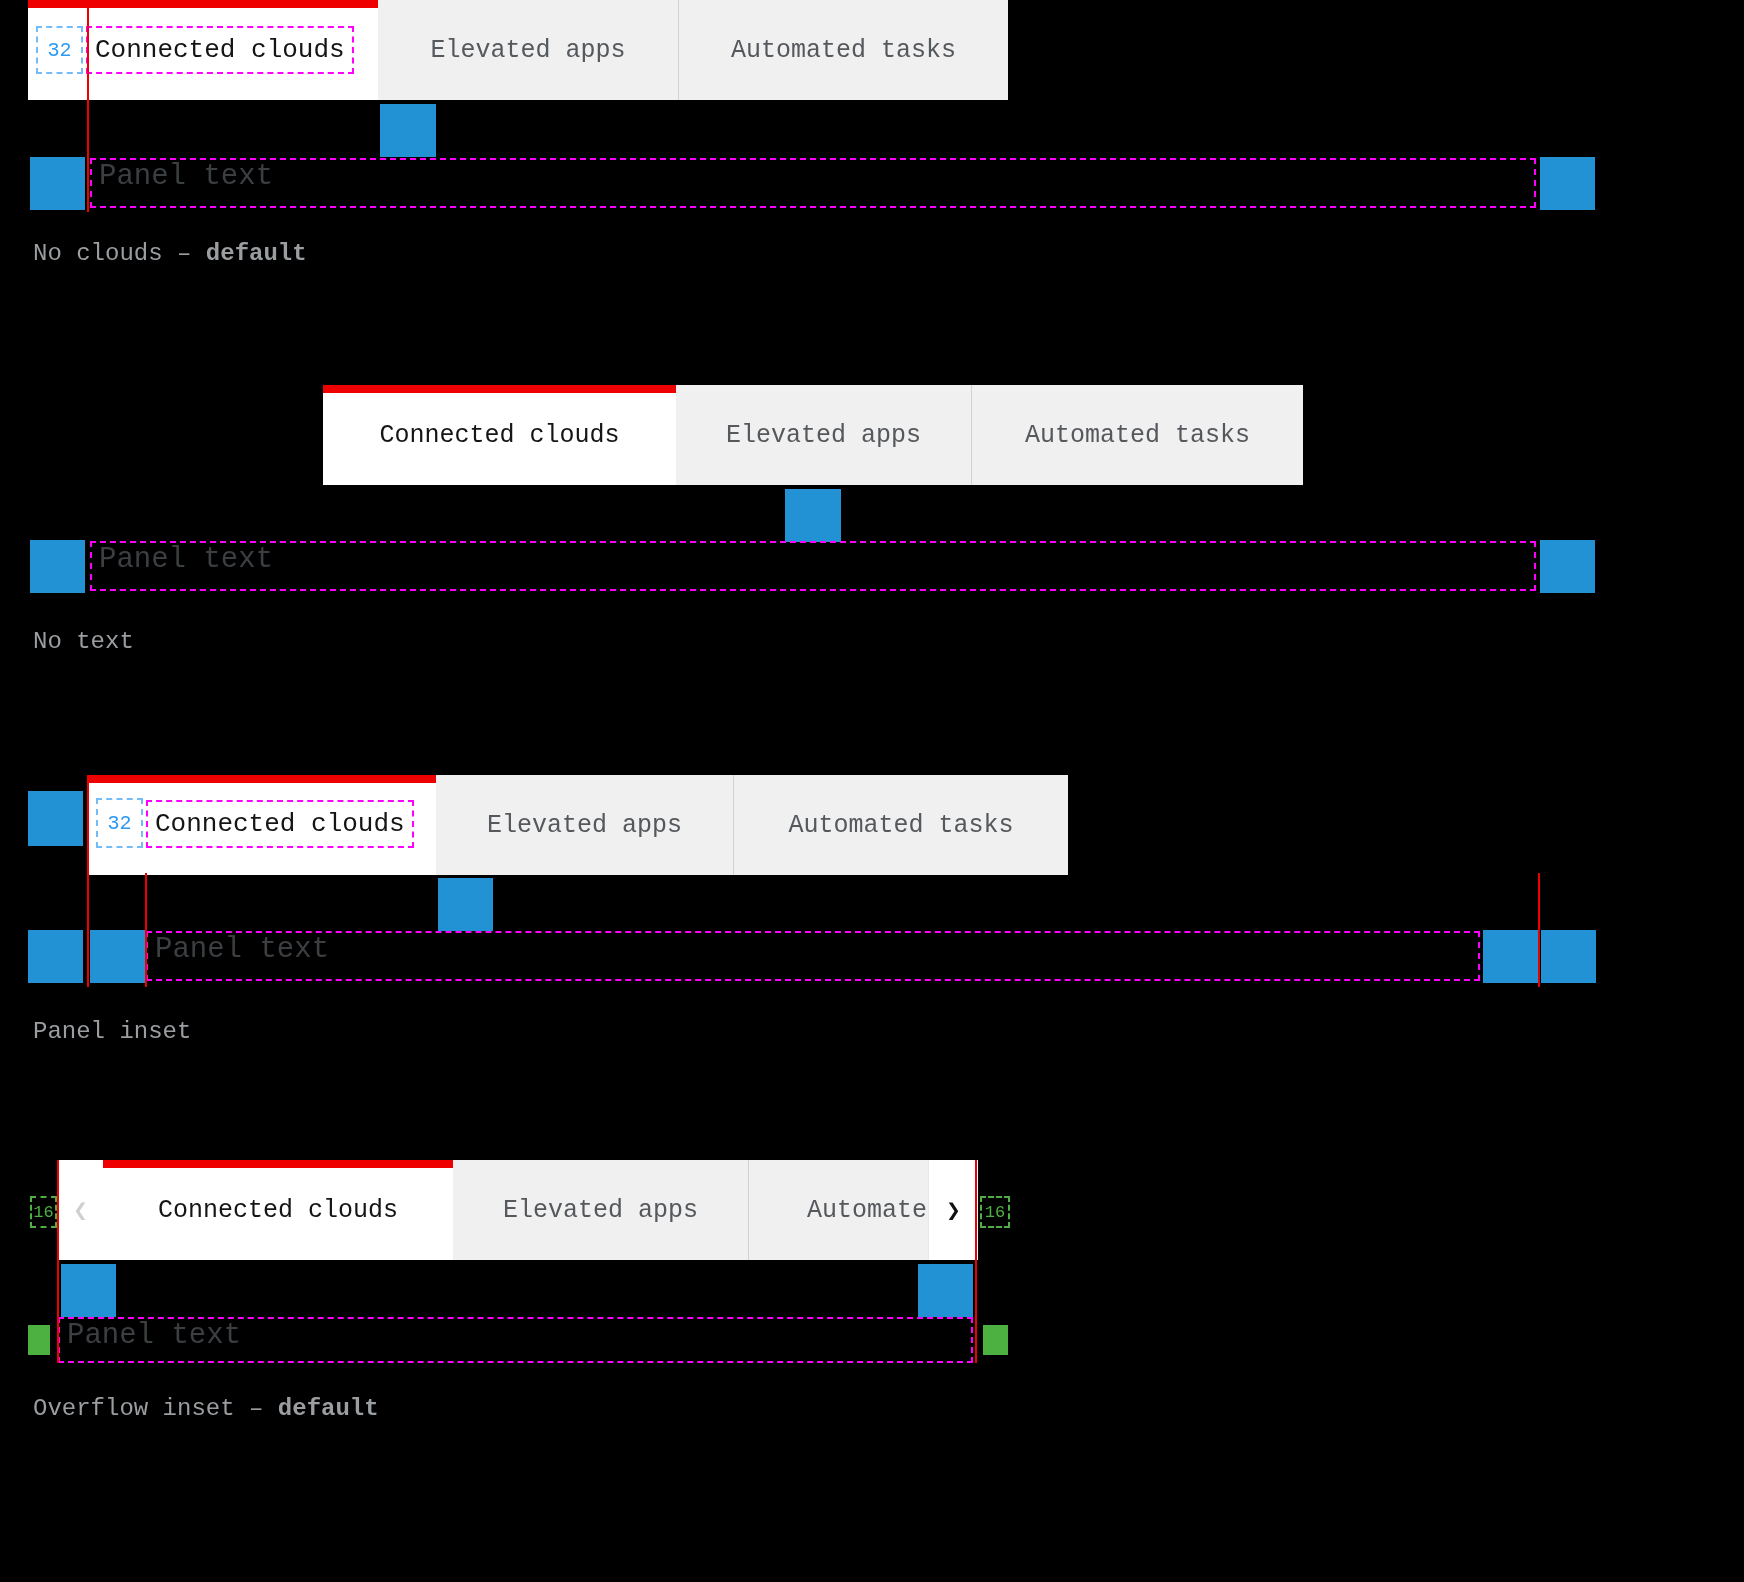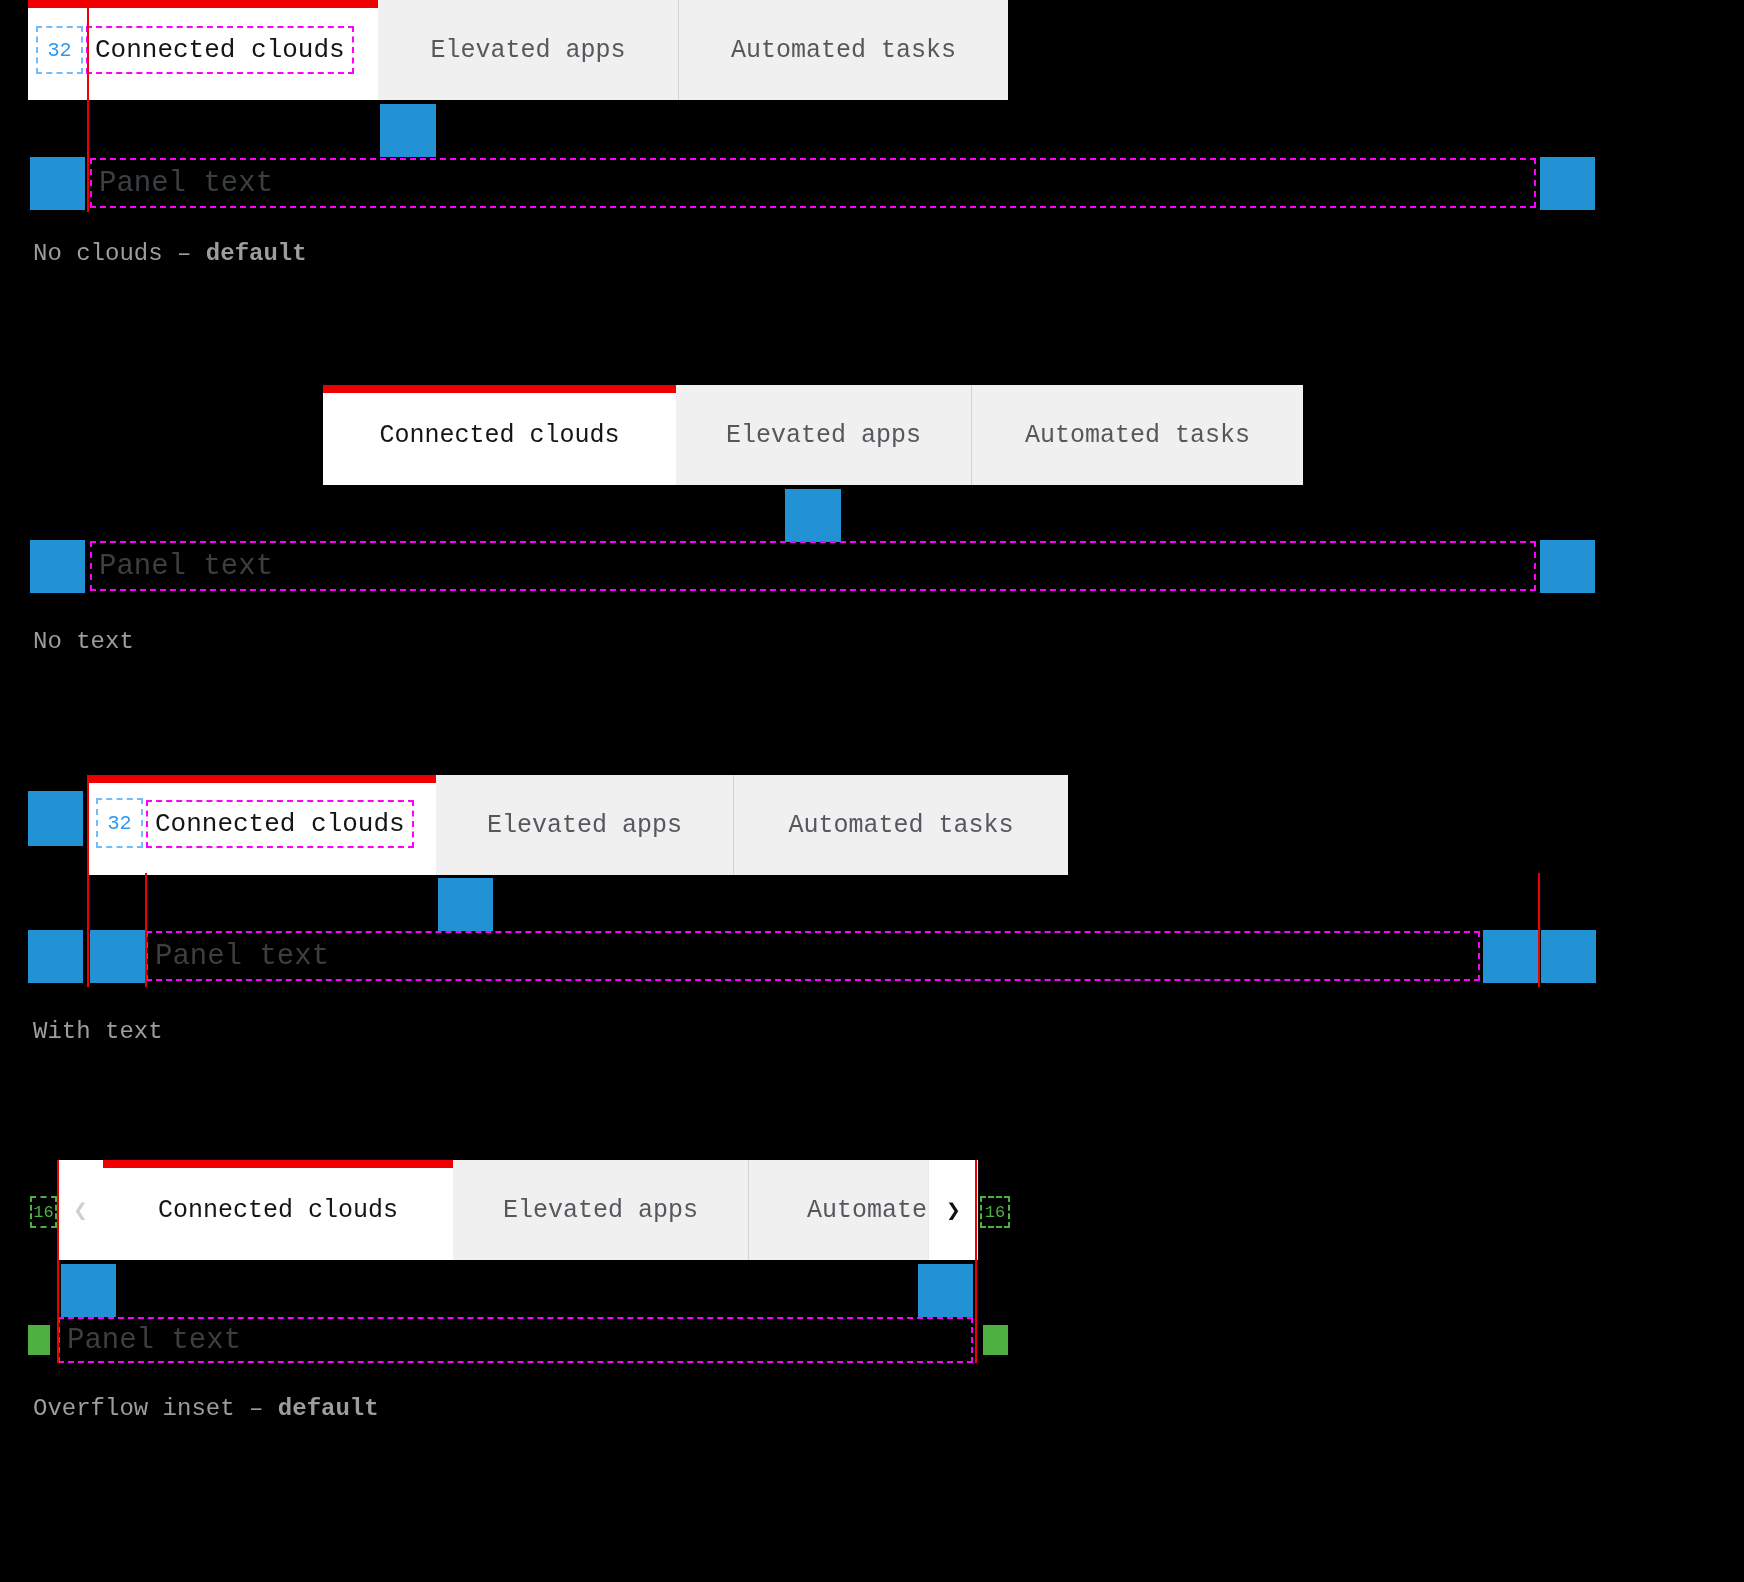--- a/index.html
+++ b/index.html
@@ -29,21 +29,21 @@
     font-size:20px; z-index:3;
   }
   .measure.green { border-color:var(--green,#4cb140); color:var(--green,#4cb140); font-size:17px; }
 
   .labelbox {
     position:absolute; display:flex; align-items:center; padding:0 7px;
     border:2px dashed var(--magenta,#ff00ff); font-size:26px; color:#151515;
     white-space:nowrap; z-index:3;
   }
   .magenta-box { position:absolute; border:2px dashed var(--magenta,#ff00ff); }
-  .panelbox { display:flex; align-items:center; padding-left:7px; }
+  .panelbox { display:flex; align-items:flex-start; padding-left:7px; }
   .paneltext { color:#3c3f42; font-size:29px; white-space:nowrap; }
 
   .redline { position:absolute; width:2px; background:var(--accent-red,#ee0000); z-index:6; }
 
   .caption { position:absolute; color:#9b9ea1; font-size:24px; white-space:nowrap; }
   .caption b { font-weight:700; }
 
   .scrollbtn { position:relative; display:flex; align-items:center; justify-content:center; background:#fff; cursor:pointer; }
   .scrollbtn .icon { font-size:24px; }
   .scrollbtn.disabled .icon { color:#cfcfcf; }
@@ -129,21 +129,21 @@
     <div class="redline" style="left:1510px;top:98px;height:114px"></div>
     <div class="bluesq" style="left:410px;top:103px;width:55px;height:53px"></div>
     <div class="bluesq" style="left:0;top:155px;width:55px;height:53px"></div>
     <div class="bluesq" style="left:62px;top:155px;width:55px;height:53px"></div>
     <div class="bluesq" style="left:1455px;top:155px;width:55px;height:53px"></div>
     <div class="bluesq" style="left:1513px;top:155px;width:55px;height:53px"></div>
     <div class="magenta-box panelbox" style="left:118px;top:156px;width:1334px;height:50px">
       <span class="paneltext">Panel text</span>
     </div>
     <div class="caption" style="left:5px;top:243px">
-      <span>With text</span>
+      <span>Panel inset</span>
     </div>
   </section>
 
   <section class="sec" style="top:1160px;height:422px">
     <div class="measure green" style="left:2px;top:36px;width:27px;height:32px">16</div>
     <div class="tabbar" style="left:30px;top:0">
       <div class="scrollbtn disabled" style="width:45px">
         <span class="icon">❮</span>
       </div>
       <div class="tab active" style="width:350px">

